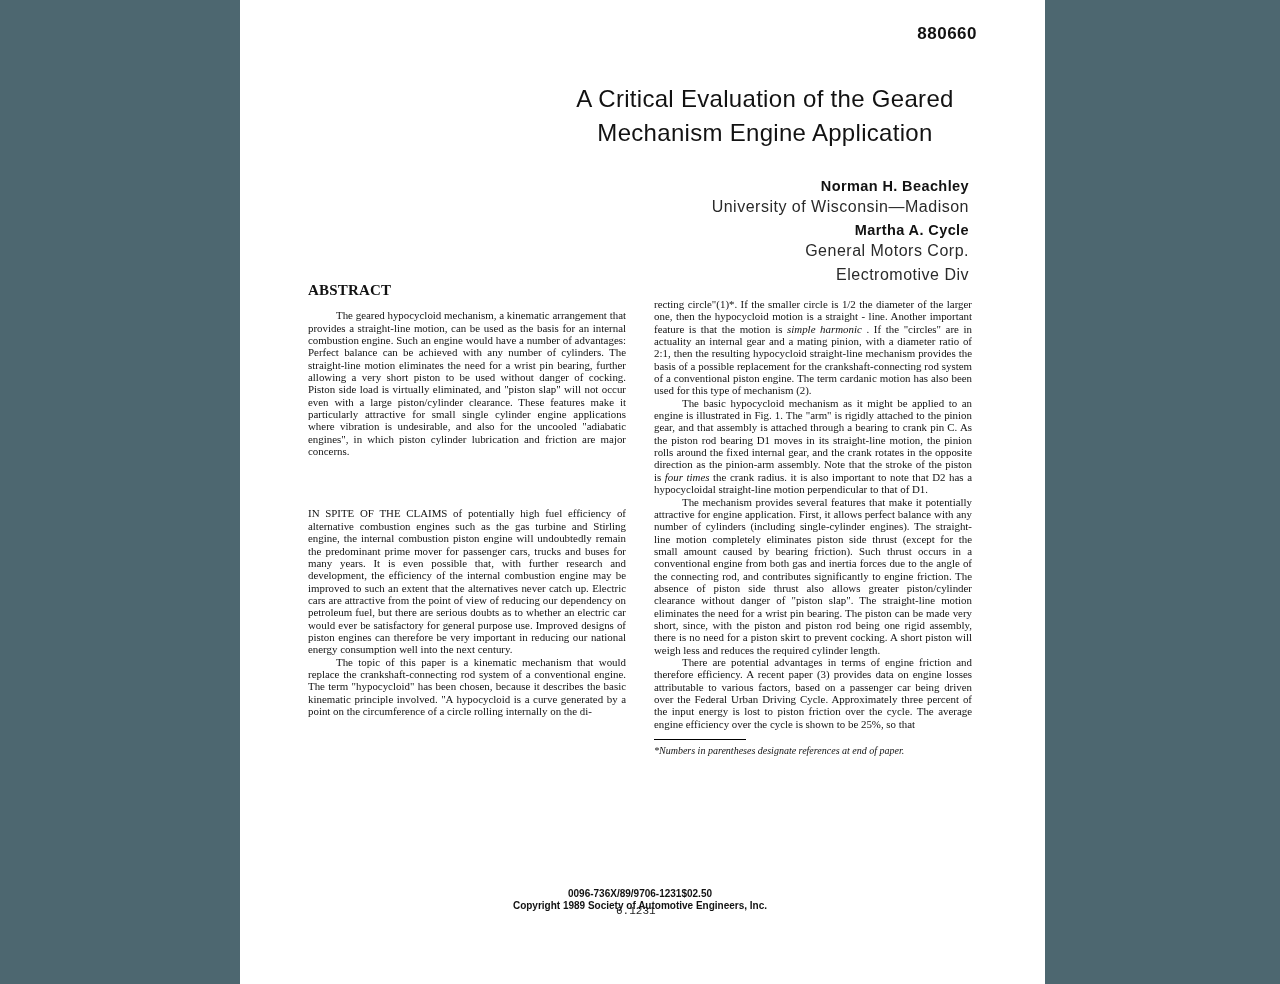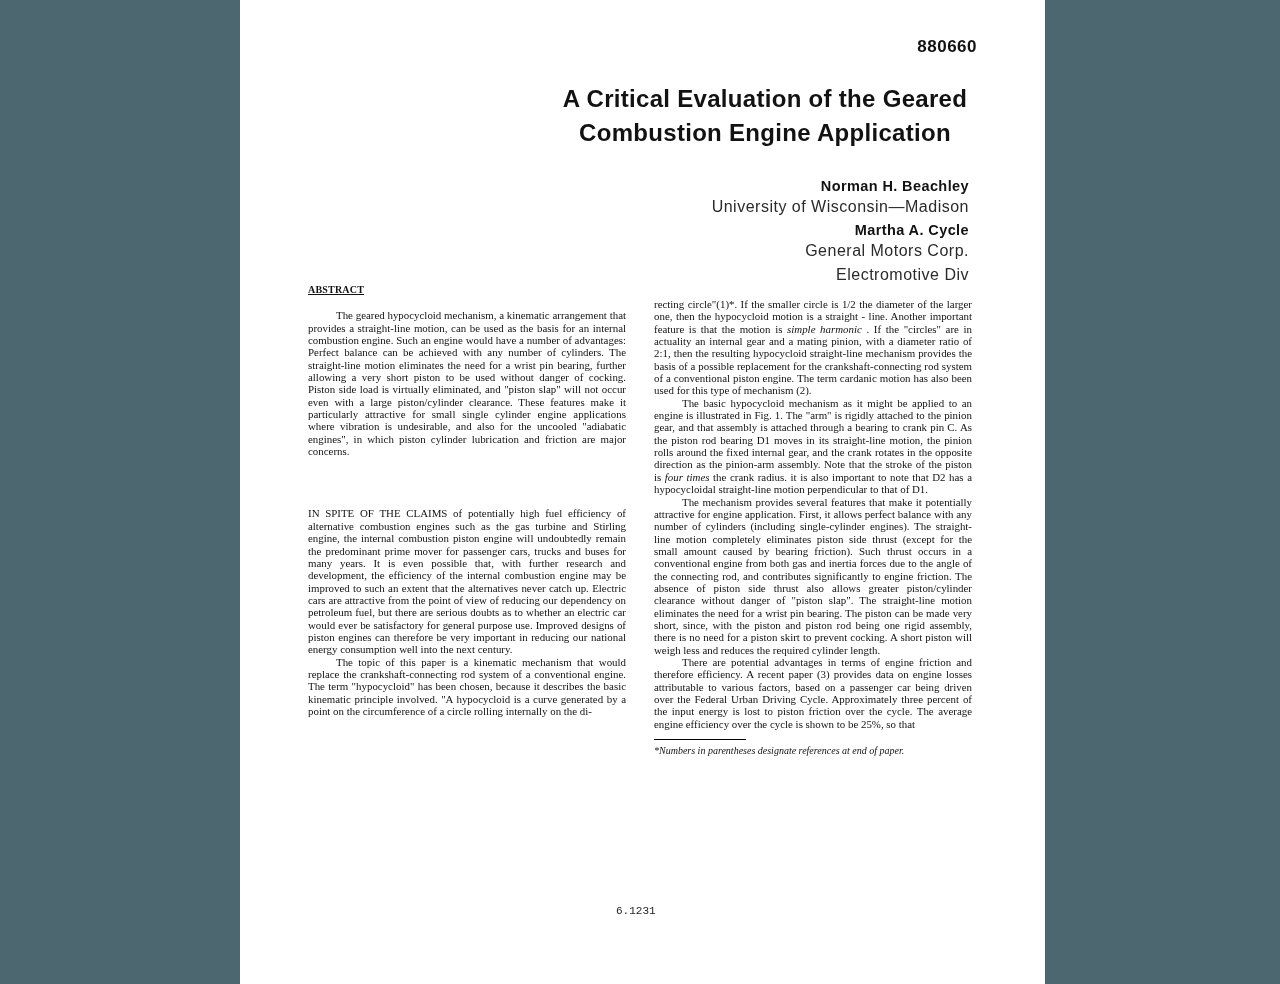--- a/index.html
+++ b/index.html
@@ -7,48 +7,47 @@
     width:1280px;height:984px;position:relative;overflow:hidden;
     background:#4d6770;
     font-family:"Liberation Serif", serif;
     color:#121212;
   }
   .paper{
     position:absolute;left:240px;top:0;width:805px;height:984px;
     background:#ffffff;
   }
   .paper-number{
-    position:absolute;top:37px;right:68px;
+    position:absolute;top:24px;right:68px;
     font-family:"Liberation Sans", sans-serif;
     font-weight:bold;font-size:17px;letter-spacing:0.5px;
   }
   .title-block{
     position:absolute;top:82px;left:295px;width:460px;
     text-align:center;
     font-family:"Liberation Sans", sans-serif;
-    font-weight:bold;font-size:24px;line-height:34px;
+    font-weight:normal;font-size:24px;line-height:34px;
     letter-spacing:0.3px;
   }
   .author-block{
     position:absolute;top:178px;right:76px;text-align:right;
     font-family:"Liberation Sans", sans-serif;
   }
   .author-name{font-weight:bold;font-size:14.5px;letter-spacing:0.4px;margin-bottom:4px;}
   .author-affil{font-size:16px;color:#2a2a2a;letter-spacing:0.5px;margin-bottom:6px;}
   .content{
     position:absolute;top:284px;left:68px;width:664px;
     display:flex;gap:28px;
   }
   .col{width:318px;font-size:10.9px;line-height:12.35px;text-align:justify;}
   .col p{margin:0;}
   .col p.indent{text-indent:28px;}
   .abstract-heading{
-    font-weight:bold;font-size:10px;letter-spacing:0.2px;
+    font-weight:bold;font-size:15px;letter-spacing:0.2px;
     margin:0 0 13px 0;
-    text-decoration:underline;
   }
   .section-gap{height:50px;}
   .col-right{padding-top:14px;}
   .footnote{margin-top:9px;}
   .footnote-rule{width:92px;height:1px;background:#000;margin:0 0 5px 0;border:0;}
   .footnote-text{font-size:10px;line-height:12px;text-align:left;font-style:italic;}
   .page-number{
     position:absolute;left:376px;top:905px;
     font-family:Liberation Mono, monospace;font-size:11px;color:#222;
   }
@@ -60,21 +59,21 @@
 </style>
 </head>
 <body>
 
 <div class="paper">
 
   <div class="paper-number">880660</div>
 
   <div class="title-block">
     <div>A Critical Evaluation of the Geared</div>
-    <div>Combustion Engine Application</div>
+    <div>Mechanism Engine Application</div>
   </div>
 
   <div class="author-block">
     <div class="author-name">Norman H. Beachley</div>
     <div class="author-affil">University of Wisconsin—Madison</div>
     <div class="author-name">Martha A. Cycle</div>
     <div class="author-affil">General Motors Corp.</div>
     <div class="author-affil">Electromotive Div</div>
   </div>
 
@@ -96,14 +95,18 @@
       <div class="footnote">
         <div class="footnote-rule"></div>
         <p class="footnote-text">*Numbers in parentheses designate references at end of paper.</p>
       </div>
     </div>
 
   </div>
 
   <div class="page-number">6.1231</div>
 
+  <div class="footer">
+    <div>0096-736X/89/9706-1231$02.50</div>
+    <div>Copyright 1989 Society of Automotive Engineers, Inc.</div>
+  </div>
 
 </div>
 
 </body></html>

